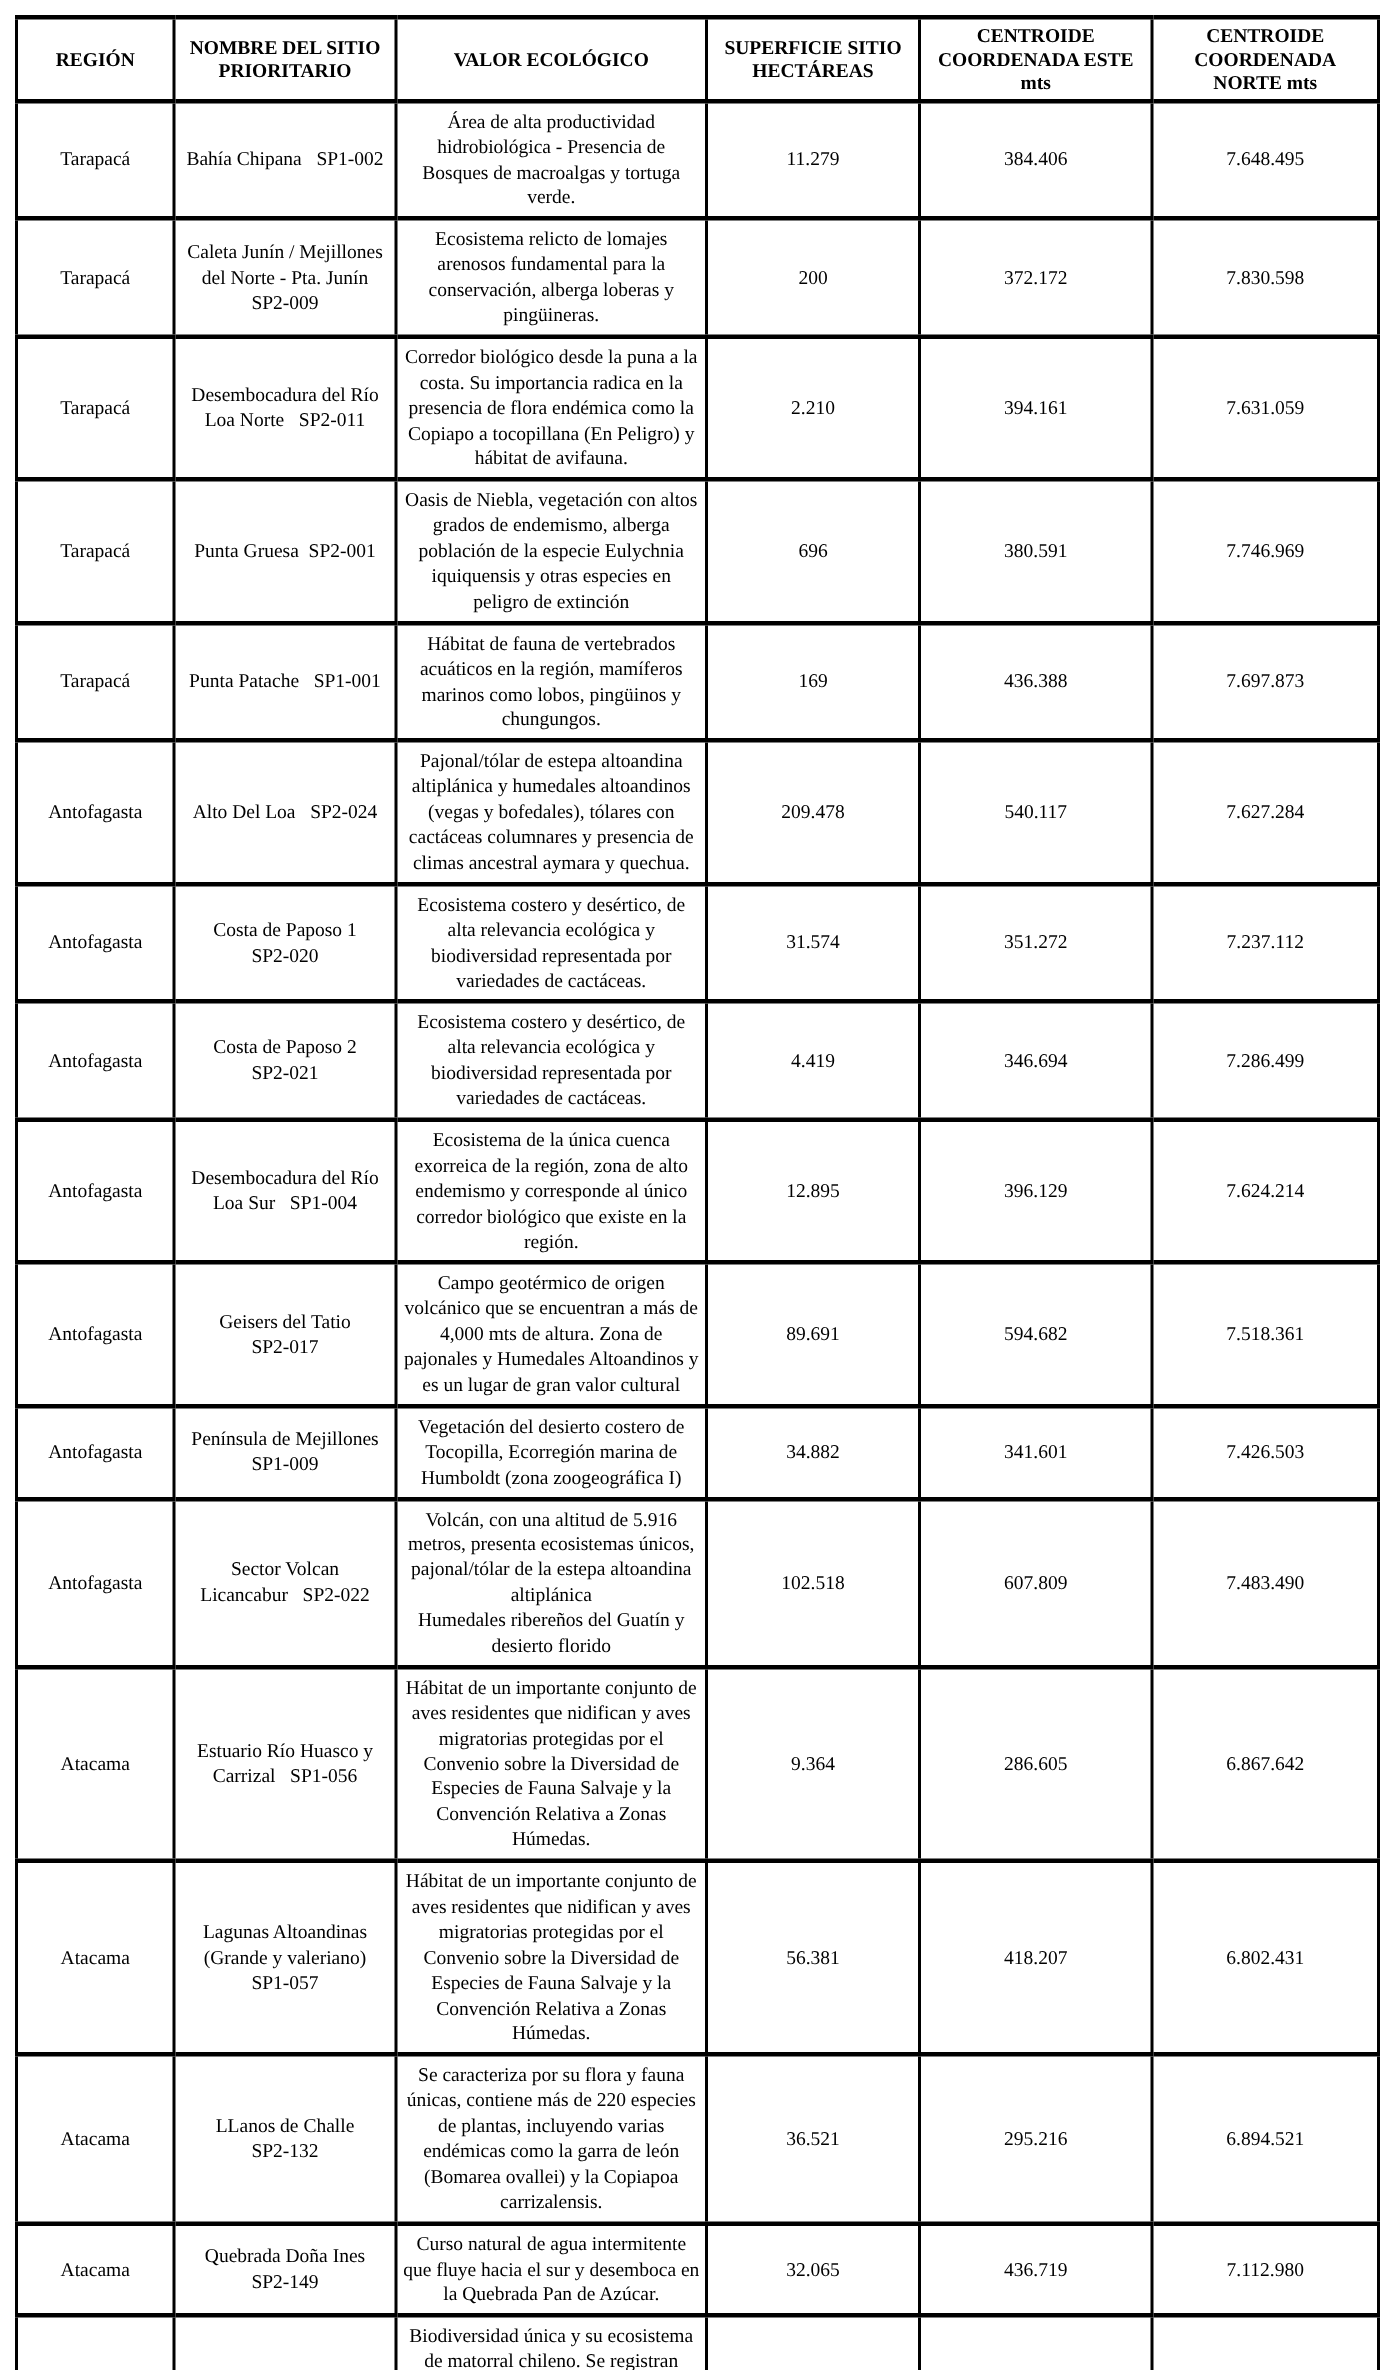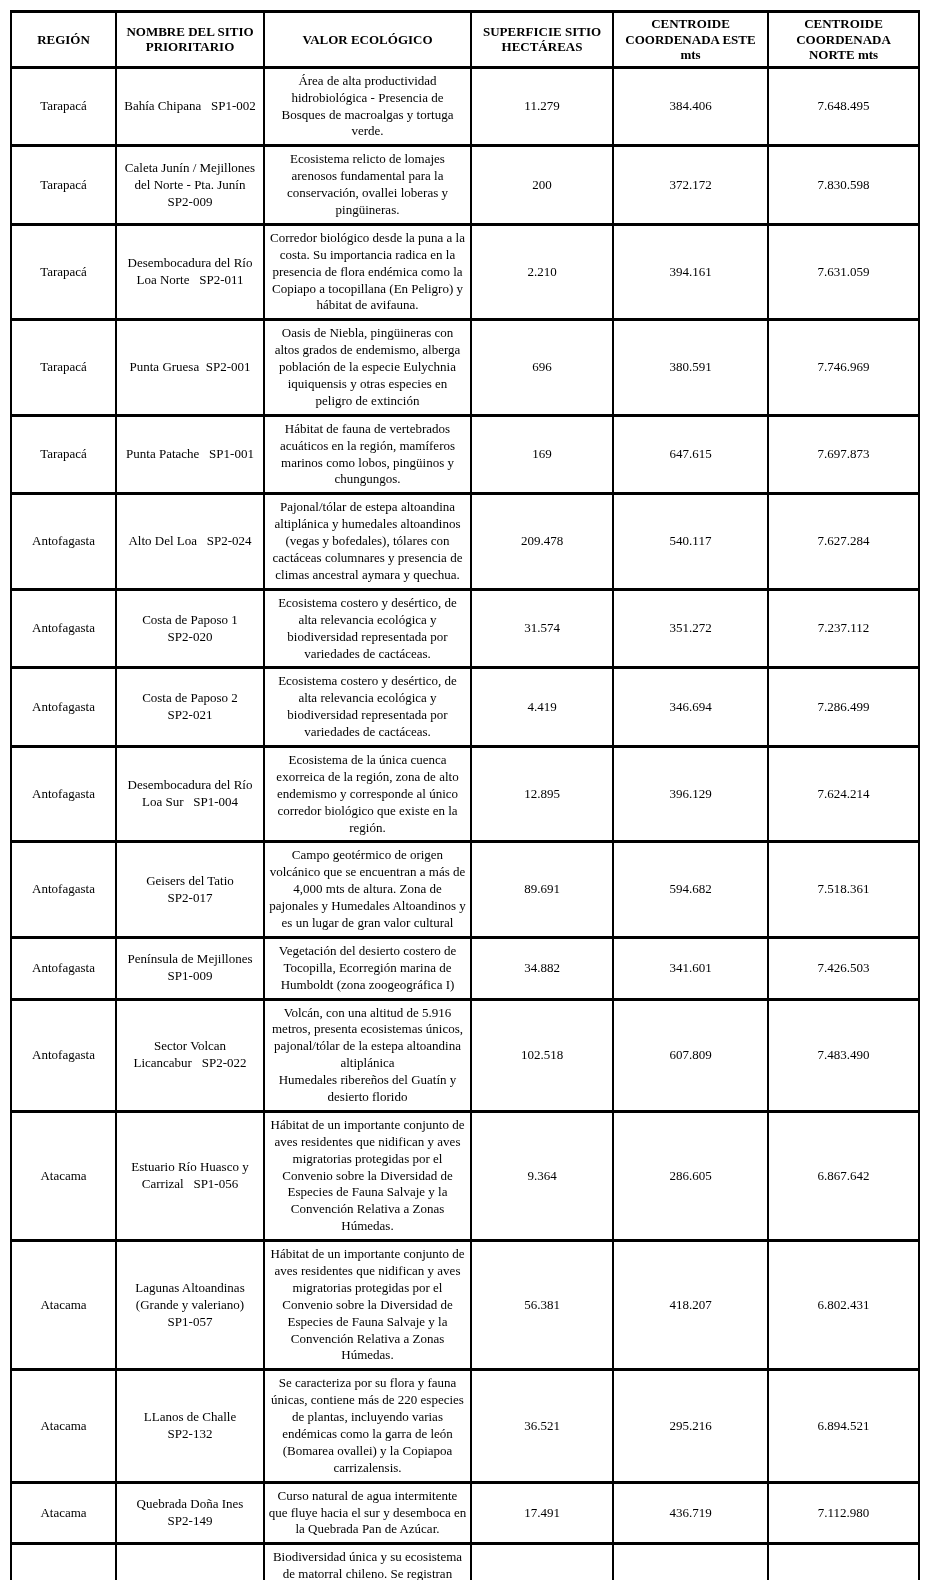--- a/index.html
+++ b/index.html
@@ -95,51 +95,51 @@
     <td class="cell-superficie">11.279</td>
     <td class="cell-este">384.406</td>
     <td class="cell-norte">7.648.495</td>
   </tr>
 
   <tr>
     <td class="cell-region">Tarapacá</td>
     <td class="cell-nombre">Caleta Junín / Mejillones
 del Norte - Pta. Junín
 SP2-009</td>
-    <td class="cell-valor">Ecosistema relicto de lomajes arenosos fundamental para la conservación, ovallei loberas y pingüineras.</td>
+    <td class="cell-valor">Ecosistema relicto de lomajes arenosos fundamental para la conservación, alberga loberas y pingüineras.</td>
     <td class="cell-superficie">200</td>
     <td class="cell-este">372.172</td>
     <td class="cell-norte">7.830.598</td>
   </tr>
 
   <tr>
     <td class="cell-region">Tarapacá</td>
     <td class="cell-nombre">Desembocadura del Río
 Loa Norte&nbsp;&nbsp;&nbsp;SP2-011</td>
     <td class="cell-valor">Corredor biológico desde la puna a la costa. Su importancia radica en la presencia de flora endémica como la Copiapo a tocopillana (En Peligro) y hábitat de avifauna.</td>
     <td class="cell-superficie">2.210</td>
     <td class="cell-este">394.161</td>
     <td class="cell-norte">7.631.059</td>
   </tr>
 
   <tr>
     <td class="cell-region">Tarapacá</td>
     <td class="cell-nombre">Punta Gruesa&nbsp;&nbsp;SP2-001</td>
-    <td class="cell-valor">Oasis de Niebla, pingüineras con altos grados de endemismo, alberga población de la especie Eulychnia iquiquensis y otras especies en peligro de extinción</td>
+    <td class="cell-valor">Oasis de Niebla, vegetación con altos grados de endemismo, alberga población de la especie Eulychnia iquiquensis y otras especies en peligro de extinción</td>
     <td class="cell-superficie">696</td>
     <td class="cell-este">380.591</td>
     <td class="cell-norte">7.746.969</td>
   </tr>
 
   <tr>
     <td class="cell-region">Tarapacá</td>
     <td class="cell-nombre">Punta Patache&nbsp;&nbsp;&nbsp;SP1-001</td>
     <td class="cell-valor">Hábitat de fauna de vertebrados acuáticos en la región, mamíferos marinos como lobos, pingüinos y chungungos.</td>
     <td class="cell-superficie">169</td>
-    <td class="cell-este">647.615</td>
+    <td class="cell-este">436.388</td>
     <td class="cell-norte">7.697.873</td>
   </tr>
 
   <tr>
     <td class="cell-region">Antofagasta</td>
     <td class="cell-nombre">Alto Del Loa&nbsp;&nbsp;&nbsp;SP2-024</td>
     <td class="cell-valor">Pajonal/tólar de estepa altoandina altiplánica y humedales altoandinos (vegas y bofedales), tólares con cactáceas columnares y presencia de climas ancestral aymara y quechua.</td>
     <td class="cell-superficie">209.478</td>
     <td class="cell-este">540.117</td>
     <td class="cell-norte">7.627.284</td>
@@ -235,21 +235,21 @@
     <td class="cell-superficie">36.521</td>
     <td class="cell-este">295.216</td>
     <td class="cell-norte">6.894.521</td>
   </tr>
 
   <tr>
     <td class="cell-region">Atacama</td>
     <td class="cell-nombre">Quebrada Doña Ines
 SP2-149</td>
     <td class="cell-valor">Curso natural de agua intermitente que fluye hacia el sur y desemboca en la Quebrada Pan de Azúcar.</td>
-    <td class="cell-superficie">17.491</td>
+    <td class="cell-superficie">32.065</td>
     <td class="cell-este">436.719</td>
     <td class="cell-norte">7.112.980</td>
   </tr>
 
   <tr>
     <td class="cell-region">Atacama</td>
     <td class="cell-nombre">Quebrada El León
 SP2-145</td>
     <td class="cell-valor">Biodiversidad única y su ecosistema de matorral chileno. Se registran varias especies de plantas nativas adaptadas a climas áridos, como cactáceas, chagual (Puya chilensis) y añañuca (Rhodophiala rhodolirion).</td>
     <td class="cell-superficie">8.798</td>

